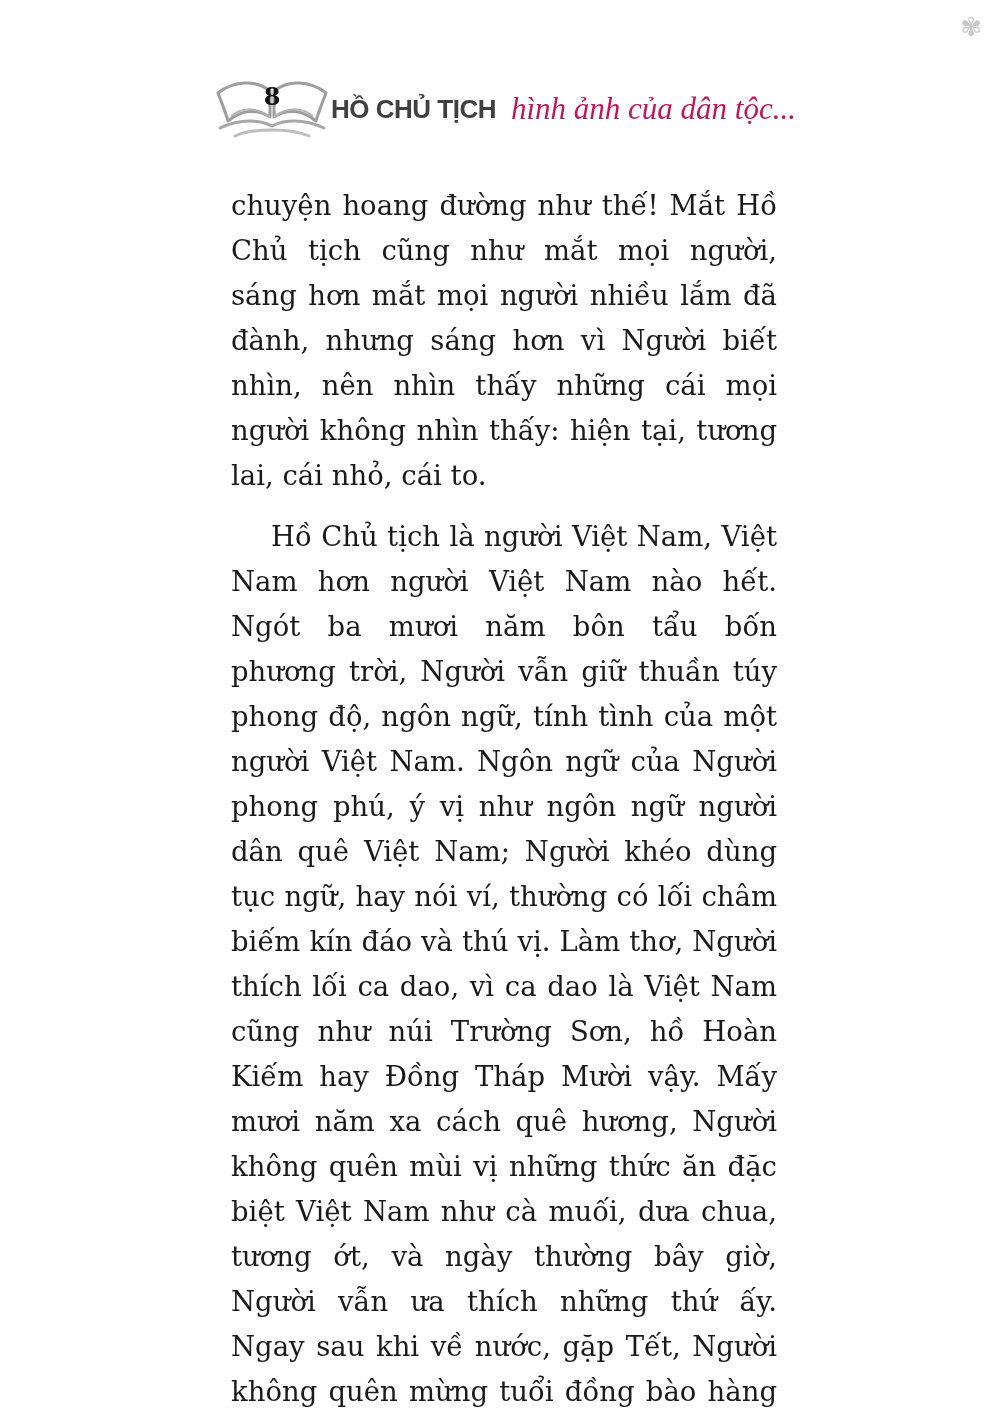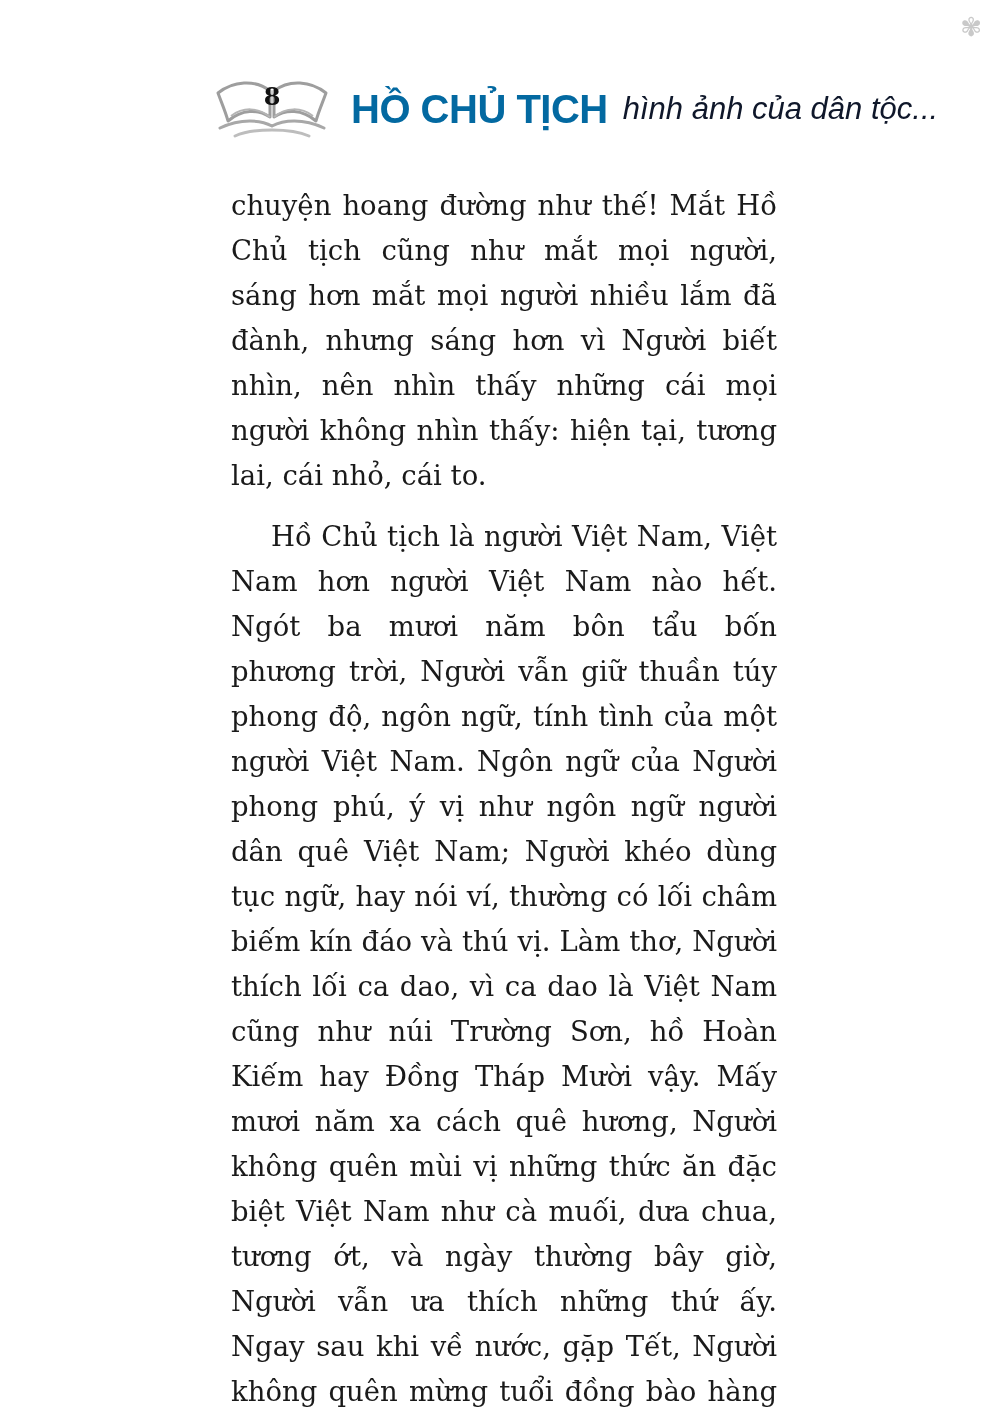--- a/index.html
+++ b/index.html
@@ -56,30 +56,30 @@
     top: 6px;
     transform: translateX(-50%);
     font-family: "DejaVu Serif", serif;
     font-weight: bold;
     font-size: 24px;
     color: #111111;
   }
   .title-bold {
     font-family: "Liberation Sans", sans-serif;
     font-weight: bold;
-    font-size: 40px;
+    font-size: 26px;
     letter-spacing: -0.5px;
-    color: #0369a1;
-    margin-left: 20px;
+    color: #404040;
+    margin-left: 0;
   }
   .title-script {
-    font-family: Liberation Sans, sans-serif;
+    font-family: Liberation Serif, serif;
     font-style: italic;
     font-size: 31px;
-    color: #0f172a;
+    color: #be185d;
     margin-left: 15px;
   }
 
   
   .body-text {
     position: absolute;
     left: 215px;
     top: 167px;
     width: 578px;
     font-size: 27.5px;

